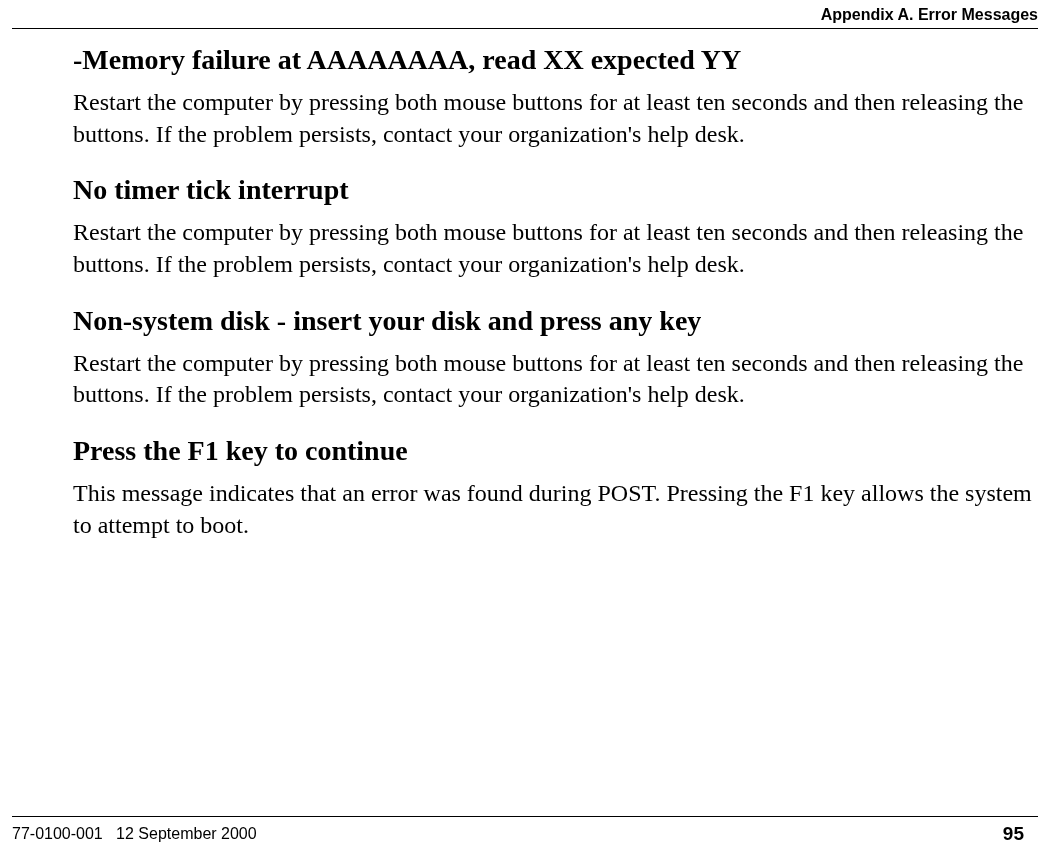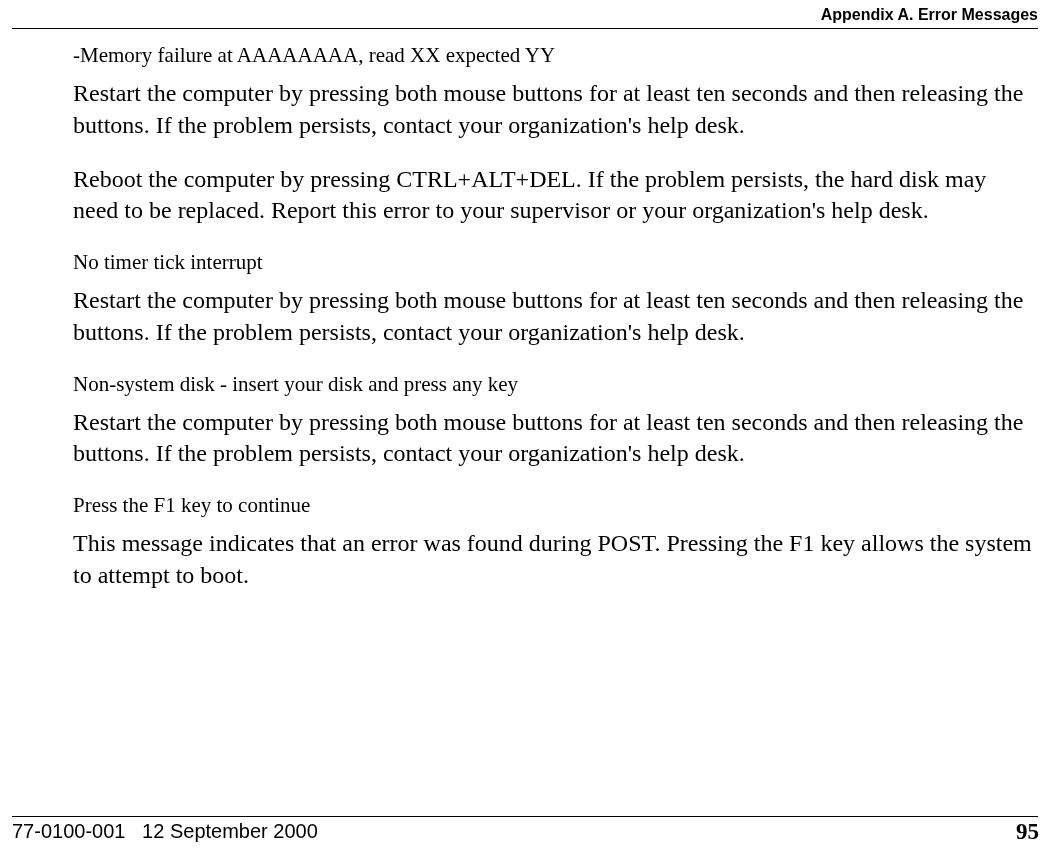--- a/index.html
+++ b/index.html
@@ -35,70 +35,69 @@
   .content {
     position: absolute;
     top: 42px;
     left: 73px;
     right: 14px;
   }
   .entry {
     margin-bottom: 22px;
   }
   .entry-heading {
-    font-weight: 400;
-    font-size: 21px;
+    font-weight: 700;
+    font-size: 28px;
     margin: 0 0 10px 0;
     line-height: 1.25;
   }
   .entry-body {
     font-size: 24px;
     line-height: 1.32;
     margin: 0;
   }
   .footer-rule {
     position: absolute;
     left: 12px;
     right: 12px;
     bottom: 38px;
     border-top: 1.5px solid #000;
   }
   .footer-left {
     position: absolute;
     left: 12px;
     bottom: 12px;
     font-family: "Helvetica Neue", Helvetica, Arial, sans-serif;
-    font-size: 20px;
+    font-size: 16px;
   }
   .footer-right {
     position: absolute;
-    right: 11px;
+    right: 26px;
     bottom: 10px;
-    font-family: Liberation Serif, serif;
+    font-family: Liberation Sans, sans-serif;
     font-weight: 700;
-    font-size: 23px;
+    font-size: 19px;
   }
 </style>
 </head>
 <body>
 
 <div class="page">
 
   <div class="header-title">Appendix A. Error Messages</div>
   <div class="header-rule"></div>
 
   <div class="content">
 
     <div class="entry">
       <h2 class="entry-heading">-Memory failure at AAAAAAAA, read XX expected YY</h2>
       <p class="entry-body">Restart the computer by pressing both mouse buttons for at least ten seconds and then releasing the buttons. If the problem persists, contact your organization's help desk.</p>
     </div>
 
     <div class="entry">
-      <p class="entry-body">Reboot the computer by pressing CTRL+ALT+DEL. If the problem persists, the hard disk may need to be replaced. Report this error to your supervisor or your organization's help desk.</p>
     </div>
 
 
     <div class="entry">
       <h2 class="entry-heading">No timer tick interrupt</h2>
       <p class="entry-body">Restart the computer by pressing both mouse buttons for at least ten seconds and then releasing the buttons. If the problem persists, contact your organization's help desk.</p>
     </div>
 
 
     <div class="entry">

